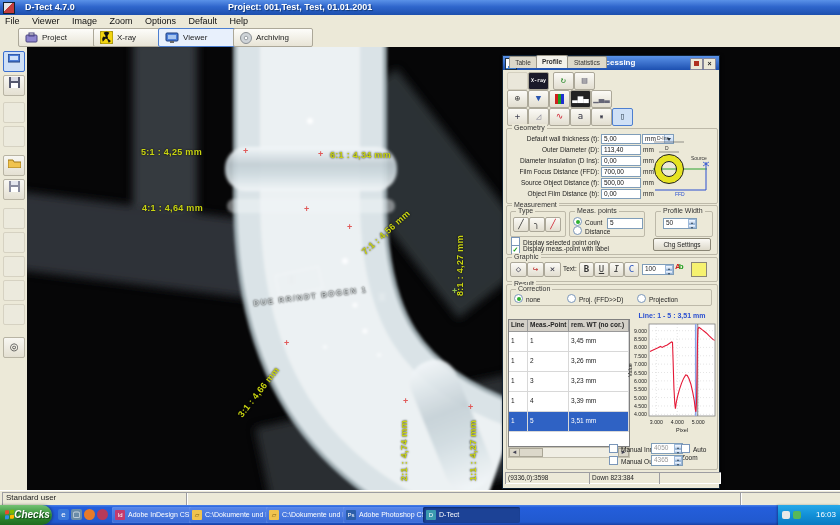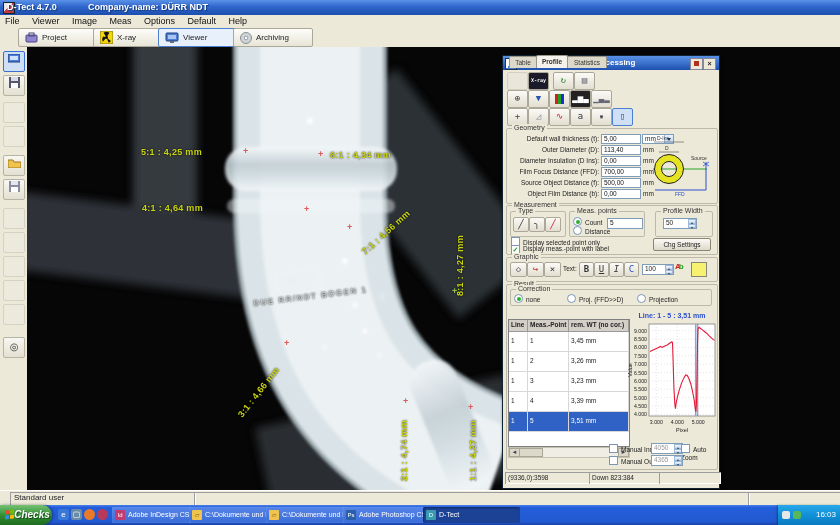--- a/index.html
+++ b/index.html
@@ -87,21 +87,21 @@
   .hscroll{position:absolute;height:9px;background:#f0eee4;border:1px solid #c5c1b1;font-size:6px;}
   .hscroll .ar{position:absolute;top:0;width:9px;height:7px;background:#dcd8ca;border:1px solid #aaa696;text-align:center;line-height:7px;color:#445;}
   .hscroll .th{position:absolute;left:10px;top:0;width:22px;height:7px;background:#dcd8ca;border:1px solid #aaa696;}
   #dstatus{position:absolute;font-size:6.5px;color:#222;}
   #dstatus .cell{position:absolute;height:12px;line-height:12px;padding:0 3px;background:#ece9d8;
     box-shadow:inset 1px 1px 0 #9d9da1, inset -1px -1px 0 #fff;}
   #charttitle{position:absolute;font-size:7px;color:#2a4fd0;font-weight:bold;text-align:center;}
   
   #statusbar{left:0;top:490px;width:840px;height:15px;background:#ece9d8;border-top:1px solid #fff;font-size:8px;color:#222;}
   .sunken{position:absolute;top:1px;height:20px;line-height:11px;padding:0 4px;
-    box-shadow:inset 1px 1px 0 #9d9da1, inset -1px -1px 0 #fff;margin-left:8px;}
+    box-shadow:inset 1px 1px 0 #9d9da1, inset -1px -1px 0 #fff;}
   #taskbar{left:0;top:505px;width:840px;height:20px;
     background:linear-gradient(180deg,#4b81e8 0%,#245edb 12%,#2159cf 85%,#1941a5 100%);}
   #startbtn{position:absolute;left:0;top:0;width:52px;height:20px;border-radius:0 10px 10px 0;
     background:linear-gradient(180deg,#74c274 0%,#2f8b2f 55%,#1f6b1f 100%);
     color:#fff;font-weight:bold;font-style:italic;font-size:10px;line-height:20px;text-align:center;
     text-shadow:1px 1px 1px #14421a;box-shadow:1px 0 3px rgba(0,0,0,.4);}
   #startbtn .flag{position:absolute;left:5px;top:5px;width:9px;height:9px;display:grid;grid-template-columns:4px 4px;grid-gap:1px;transform:skewY(-6deg);}
   #startbtn .flag i{width:4px;height:4px;border-radius:1px;}
   .ql{position:absolute;top:4px;width:11px;height:11px;border-radius:2px;font-size:8px;line-height:11px;text-align:center;color:#fff;}
   .tkbtn{position:absolute;top:2px;height:16px;border-radius:2px;background:linear-gradient(180deg,#5685e8,#3a6cd8);
@@ -116,29 +116,29 @@
   
   .diaglbl{font-size:5px;}
 </style>
 </head>
 <body>
 
 <div id="screen">
 
   <div class="abs" id="titlebar">
     <span class="appicon"></span>
-    <span style="left:7px">D-Tect 4.7.0</span>
-    <span style="left:88px">Company-name: DÜRR NDT</span>
+    <span style="left:25px">D-Tect 4.7.0</span>
+    <span style="left:228px">Project: 001,Test, Test, 01.01.2001</span>
   </div>
 
   <div class="abs" id="menubar">
     <span>File</span>
     <span>Viewer</span>
     <span>Image</span>
-    <span>Meas</span>
+    <span>Zoom</span>
     <span>Options</span>
     <span>Default</span>
     <span>Help</span>
   </div>
 
   <div class="abs" id="maintb">
     <div class="bigbtn" style="left:18px;width:66px">
       <svg width="13" height="11">
           <rect x="1" y="3" width="11" height="7" rx="1" fill="#8f86cf" stroke="#4a4580"></rect>
           <rect x="4" y="1" width="5" height="3" fill="none" stroke="#4a4580"></rect>

